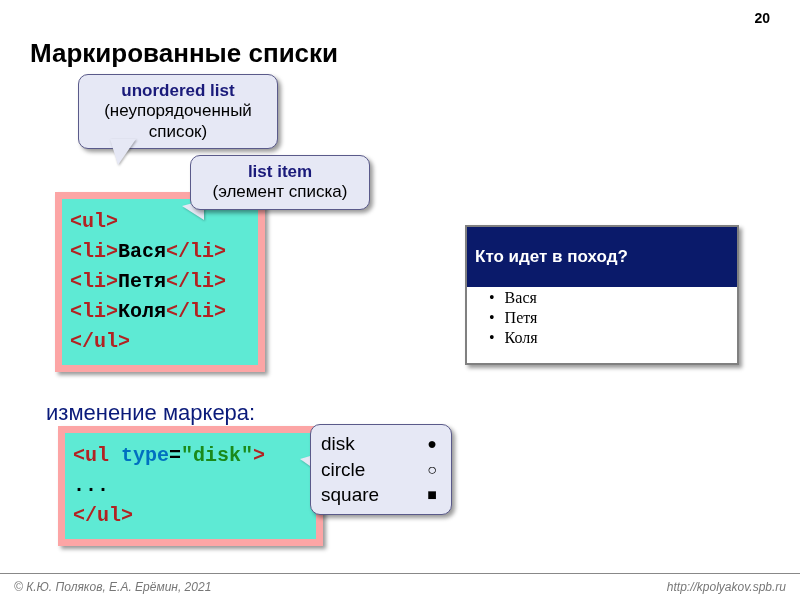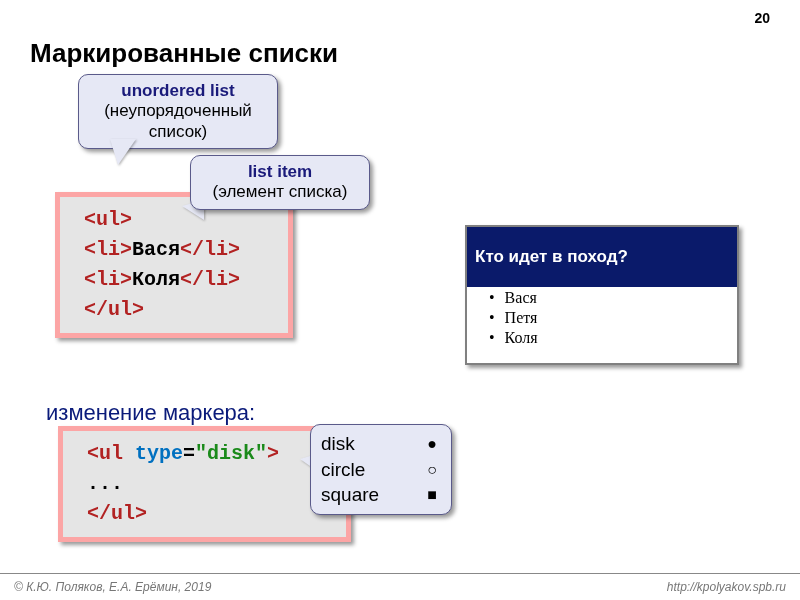--- a/index.html
+++ b/index.html
@@ -55,24 +55,24 @@
   .callout2 { top: 155px; left: 190px; width: 150px; }
   .tail2 {
     top: 200px; left: 182px;
     border-top: 6px solid transparent;
     border-bottom: 14px solid transparent;
     border-right: 22px solid #e6e8f5;
     filter: drop-shadow(1px 1px 1px rgba(0,0,0,0.3));
   }
   .code-box {
     position: absolute;
-    background: #e5e5e5;
-    border: 5px solid #fca5a5;
+    background: #5eead4;
+    border: 7px solid #fca5a5;
     box-shadow: 3px 3px 4px rgba(0,0,0,0.4);
-    padding: 8px 24px;
+    padding: 8px 8px;
     font-family: "Courier New", monospace;
     font-size: 20px;
     font-weight: bold;
     line-height: 1.5;
   }
   .code-box .tag { color: #b22222; }
   .code-box .attr { color: #0070c0; }
   .code-box .val { color: #1a8a1a; }
   .code-box .txt { color: #000; }
   .code1 { top: 192px; left: 55px; width: 180px; }
@@ -137,20 +137,23 @@
 <div class="callout callout1">
   <div class="ct-bold">unordered list</div>
   <div>(неупорядоченный список)</div>
 </div>
 <div class="callout-tail tail1"></div>
 
 <div class="code-box code1">
   <div><span class="tag">&lt;ul&gt;</span></div>
   <div>
     <span class="tag">&lt;li&gt;</span><span class="txt">Вася</span><span class="tag">&lt;/li&gt;</span>
+  </div>
+  <div>
+    <span class="tag">&lt;li&gt;</span><span class="txt">Петя</span><span class="tag">&lt;/li&gt;</span>
   </div>
   <div>
     <span class="tag">&lt;li&gt;</span><span class="txt">Коля</span><span class="tag">&lt;/li&gt;</span>
   </div>
   <div><span class="tag">&lt;/ul&gt;</span></div>
 </div>
 
 <div class="callout-tail tail2"></div>
 <div class="callout callout2">
   <div class="ct-bold">list item</div>
@@ -186,15 +189,15 @@
       <span>circle</span>
       <span class="marker-sym">○</span>
     </div>
   <div class="marker-row">
       <span>square</span>
       <span class="marker-sym">■</span>
     </div>
 </div>
 
 <div class="footer">
-  <span>© К.Ю. Поляков, Е.А. Ерёмин, 2019</span>
+  <span>© К.Ю. Поляков, Е.А. Ерёмин, 2021</span>
   <span>http://kpolyakov.spb.ru</span>
 </div>
 
 </body></html>

